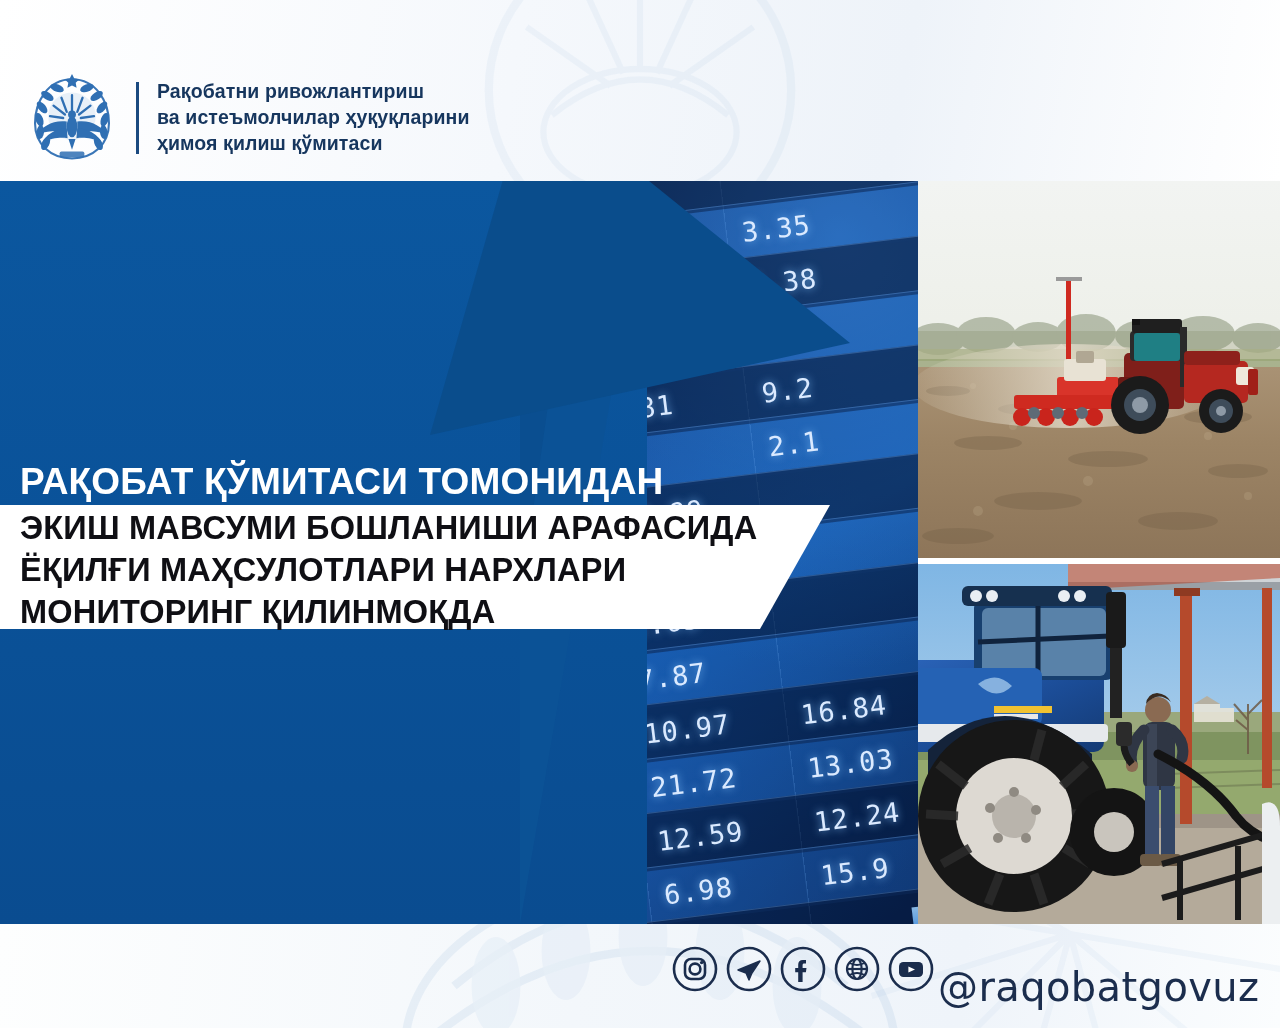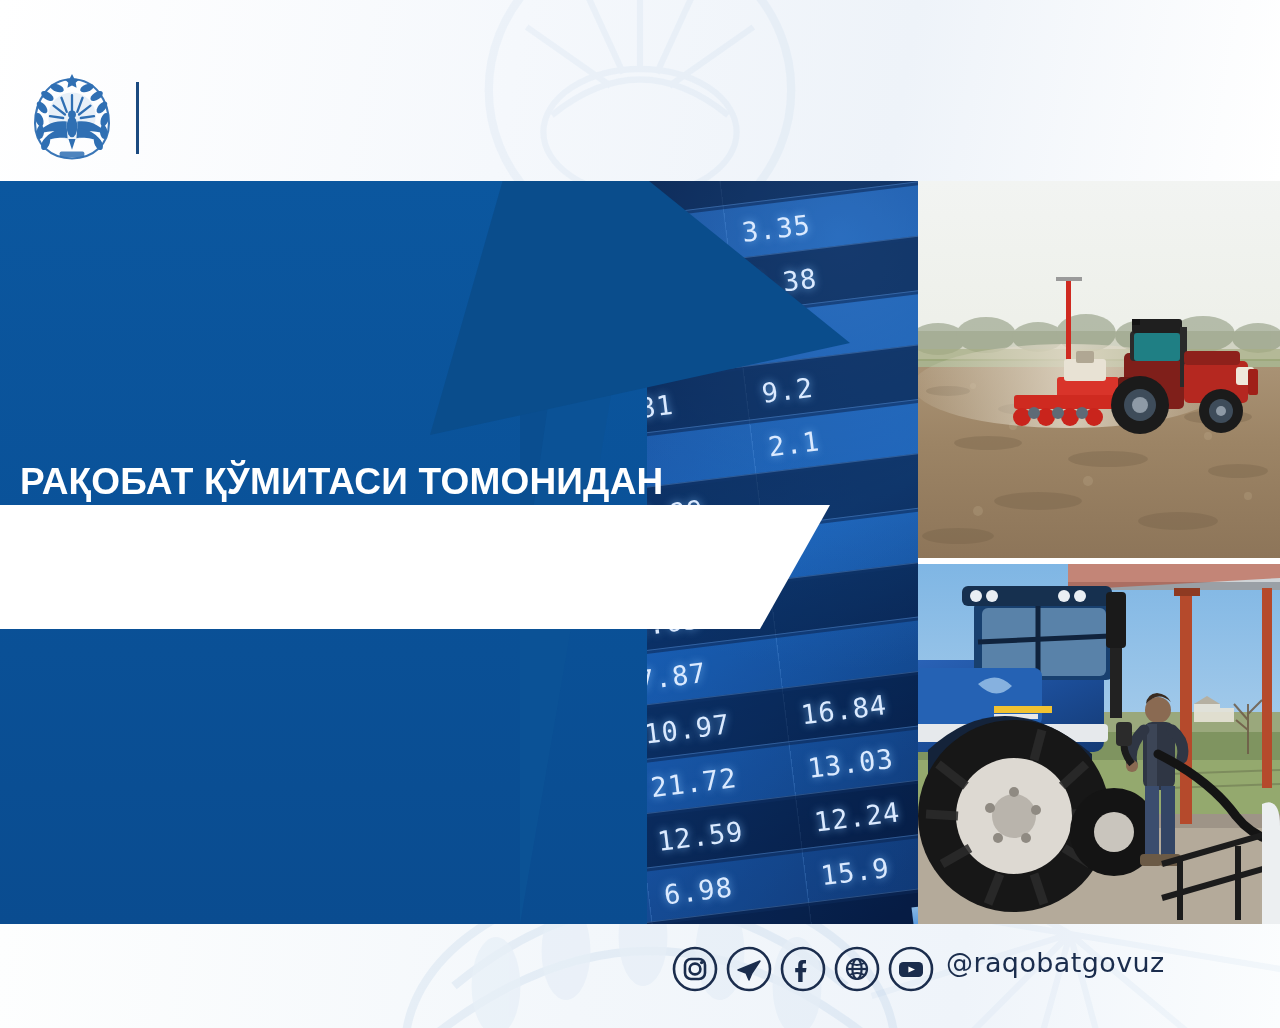--- a/index.html
+++ b/index.html
@@ -119,23 +119,23 @@
   .footer-wm { position:absolute; left:300px; top:-260px; width:700px; height:700px; opacity:.10; }
   .footer-wm2 { position:absolute; left:760px; top:-300px; width:620px; height:620px; opacity:.08; }
   .footer-text {
     position:absolute; left:44px; top:18px; z-index:3;
     font-size:22.5px; font-weight:bold; color:#14395f; line-height:1.3;
     white-space:pre-line;
   }
   .socials { position:absolute; left:672px; top:22px; display:flex; align-items:center; gap:8px; z-index:3; }
   .sicon { width:46px; height:46px; flex:0 0 auto; }
   .handle {
-    position:absolute; left:938px; top:23px; z-index:3;
-    font-size:27px; color:#1b2d4d; letter-spacing:.4px;
-    font-family:"DejaVu Sans", sans-serif; font-weight:400;margin-left:8px;
+    position:absolute; left:938px; top:40px; z-index:3;
+    font-size:40px; color:#1b2d4d; letter-spacing:.4px;
+    font-family:"DejaVu Sans", sans-serif; font-weight:400;
   }
 </style>
 </head>
 <body>
 
 <div class="poster">
 
   <div class="ticker-wrap">
     <div class="ticker" id="ticker-board">
       <div class="ticker-grid"></div>
@@ -521,25 +521,31 @@
         </g>
 
         <g fill="#2f6fb3">
           <path d="M50 2 l2.6 5.2 l5.8 .8 l-4.2 4 l1 5.6 l-5.2 -2.6 l-5.2 2.6 l1 -5.6 l-4.2 -4 l5.8 -.8 Z"></path>
         </g>
 
         <rect x="36" y="90" width="28" height="7" rx="2" fill="#2f6fb3" opacity=".85"></rect>
       </svg>
 
       <div class="header-div"></div>
+      <div class="header-title">Рақобатни ривожлантириш
+ва истеъмолчилар ҳуқуқларини
+ҳимоя қилиш қўмитаси</div>
     </div>
   </div>
 
   <div class="title-line1">РАҚОБАТ ҚЎМИТАСИ ТОМОНИДАН</div>
   <div class="white-panel"></div>
+  <div class="title-rest">ЭКИШ МАВСУМИ БОШЛАНИШИ АРАФАСИДА
+ЁҚИЛҒИ МАҲСУЛОТЛАРИ НАРХЛАРИ
+МОНИТОРИНГ ҚИЛИНМОҚДА</div>
 
   <div class="footer">
     <svg class="footer-wm" viewBox="0 0 200 200">
       <g stroke="#5f93c8" stroke-width="2.4" fill="none">
         <ellipse cx="100" cy="110" rx="70" ry="48"></ellipse>
         <path d="M36 108 q64 -52 128 0"></path>
         <path d="M30 126 q70 -40 140 0"></path>
         <path d="M44 92 q56 -46 112 0"></path>
       </g>
       <g fill="#7fa9d6" opacity=".75">

